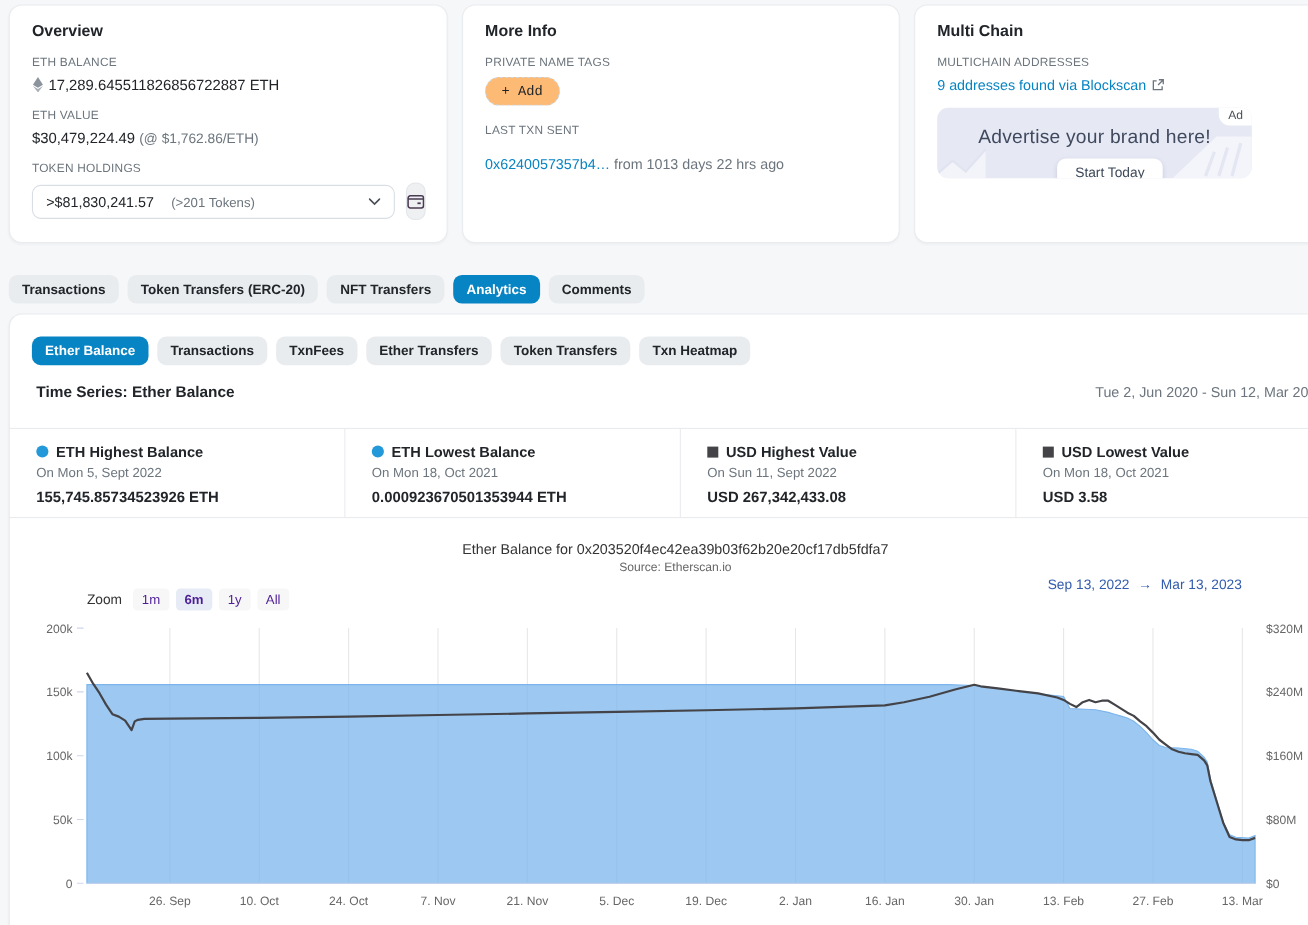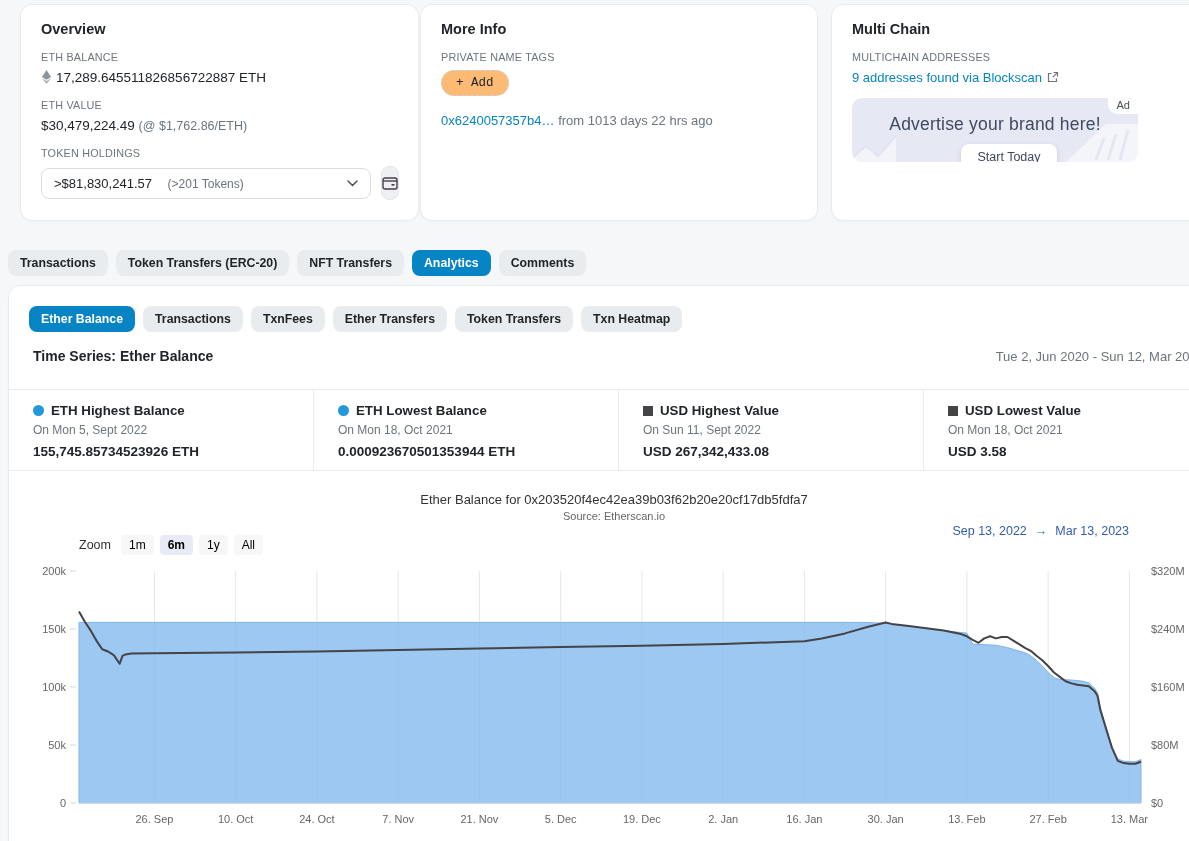--- a/index.html
+++ b/index.html
@@ -14,21 +14,21 @@
     position:absolute; background:#fff; border:1px solid #e9ecef; border-radius:12px;
     box-shadow:0 1px 2px rgba(0,0,0,.03);
   }
   .card-title { font-size:14.5px; font-weight:700; color:#212529; }
   .microlabel { font-size:10.8px; color:#6c757d; letter-spacing:.2px; margin-bottom:7px; }
   .value-line { font-size:13.5px; color:#212529; }
   .gray { color:#6c757d; }
   .link { color:#0784c3; text-decoration:none; cursor:pointer; }
 
   
-  #overview-card { left:20px; top:4px; width:399px; height:217px; padding:16px 20px; }
+  #overview-card { left:8px; top:4px; width:399px; height:217px; padding:16px 20px; }
   #moreinfo-card { left:420px; top:4px; width:398px; height:217px; padding:16px 20px; }
   #multichain-card { left:831px; top:4px; width:398px; height:217px; padding:16px 20px; }
   .section-gap { margin-top:14px; }
 
   .token-row { display:flex; align-items:center; gap:10px; margin-top:2px; }
   .token-dd {
     flex:0 0 330px; display:flex; align-items:center; justify-content:space-between;
     border:1px solid #d8dee4; border-radius:8px; padding:7px 12px; cursor:pointer; background:#fff;
   }
   .token-dd .main { font-size:13px; color:#212529; }
@@ -83,21 +83,21 @@
   .marker-circle { width:11px; height:11px; border-radius:50%; display:inline-block; }
   .marker-square { width:10px; height:10px; display:inline-block; }
   .stat-date { font-size:12px; color:#6c757d; margin:5px 0 7px; }
   .stat-value { font-size:13.5px; font-weight:700; color:#212529; }
 
   #chart-title { position:absolute; top:206px; left:0; width:1210px; text-align:center; font-size:13px; color:#333; }
   #chart-subtitle { position:absolute; top:224px; left:0; width:1210px; text-align:center; font-size:11px; color:#666; }
 
   #zoom-row { position:absolute; left:70px; top:249px; display:flex; align-items:center; gap:6px; }
   #zoom-label { font-size:12.5px; color:#333; margin-right:4px; }
-  .zoom-btn { font-size:12px; color:#000000; background:#f7f7f8; border-radius:4px; padding:3px 8px; cursor:pointer; }
+  .zoom-btn { font-size:12px; color:#4c1d95; background:#f7f7f8; border-radius:4px; padding:3px 8px; cursor:pointer; }
   .zoom-btn.active { background:#e6ebf5; font-weight:700; }
   #range-display { position:absolute; top:238px; right:99px; font-size:12.5px; color:#335cad; white-space:nowrap; }
   #range-display .arrow { margin:0 8px; }
 
   #chart-svg { position:absolute; left:0; top:275px; }
   .gridline { stroke:#e7e7e7; stroke-width:1; }
   .tickmark { stroke:#ccd6eb; stroke-width:1; }
   .axisline { stroke:#ccd6eb; stroke-width:1; fill:none; }
   .axis-text { font-size:11px; fill:#666; }
 </style>
@@ -147,20 +147,21 @@
 
   <div class="card" id="moreinfo-card">
     <div class="card-title">More Info</div>
     <div class="section-gap">
       <div class="microlabel">PRIVATE NAME TAGS</div>
       <span class="add-btn">
           <span>+ Add</span>
         </span>
     </div>
     <div class="section-gap" style="margin-top:17px">
+      <div class="microlabel">LAST TXN SENT</div>
     </div>
     <div class="section-gap" style="margin-top:17px">
       <div class="txn-row">
         <span class="link">0x6240057357b4…</span>
         <span class="gray">from 1013 days 22 hrs ago</span>
       </div>
     </div>
   </div>
 
   <div class="card" id="multichain-card">

